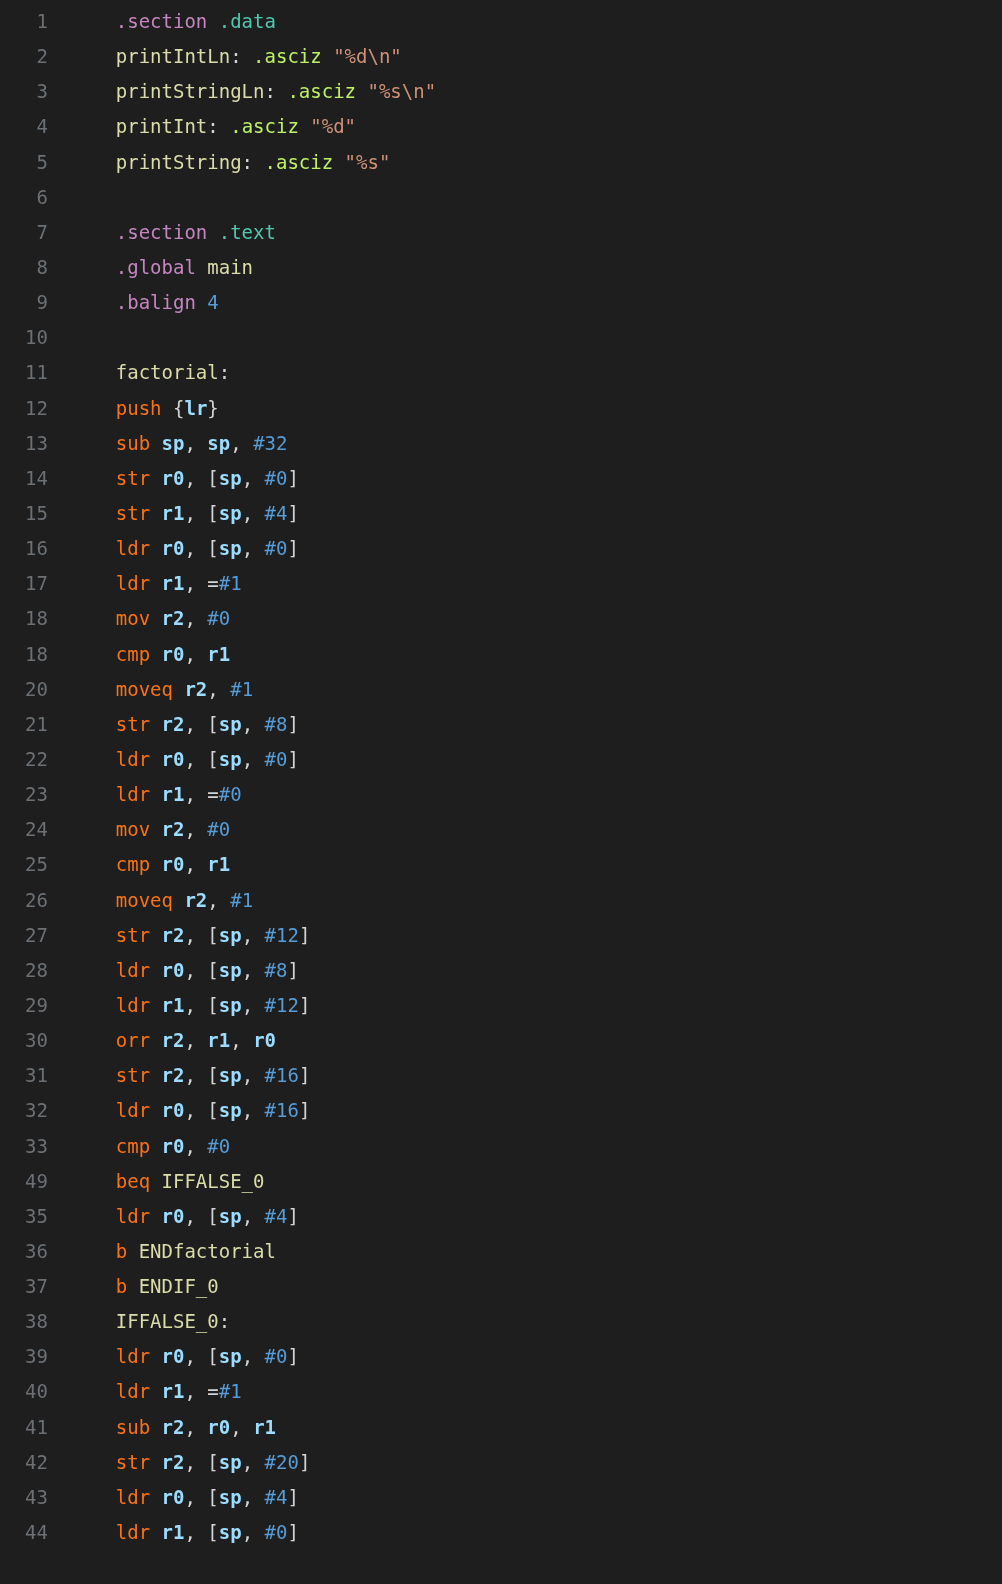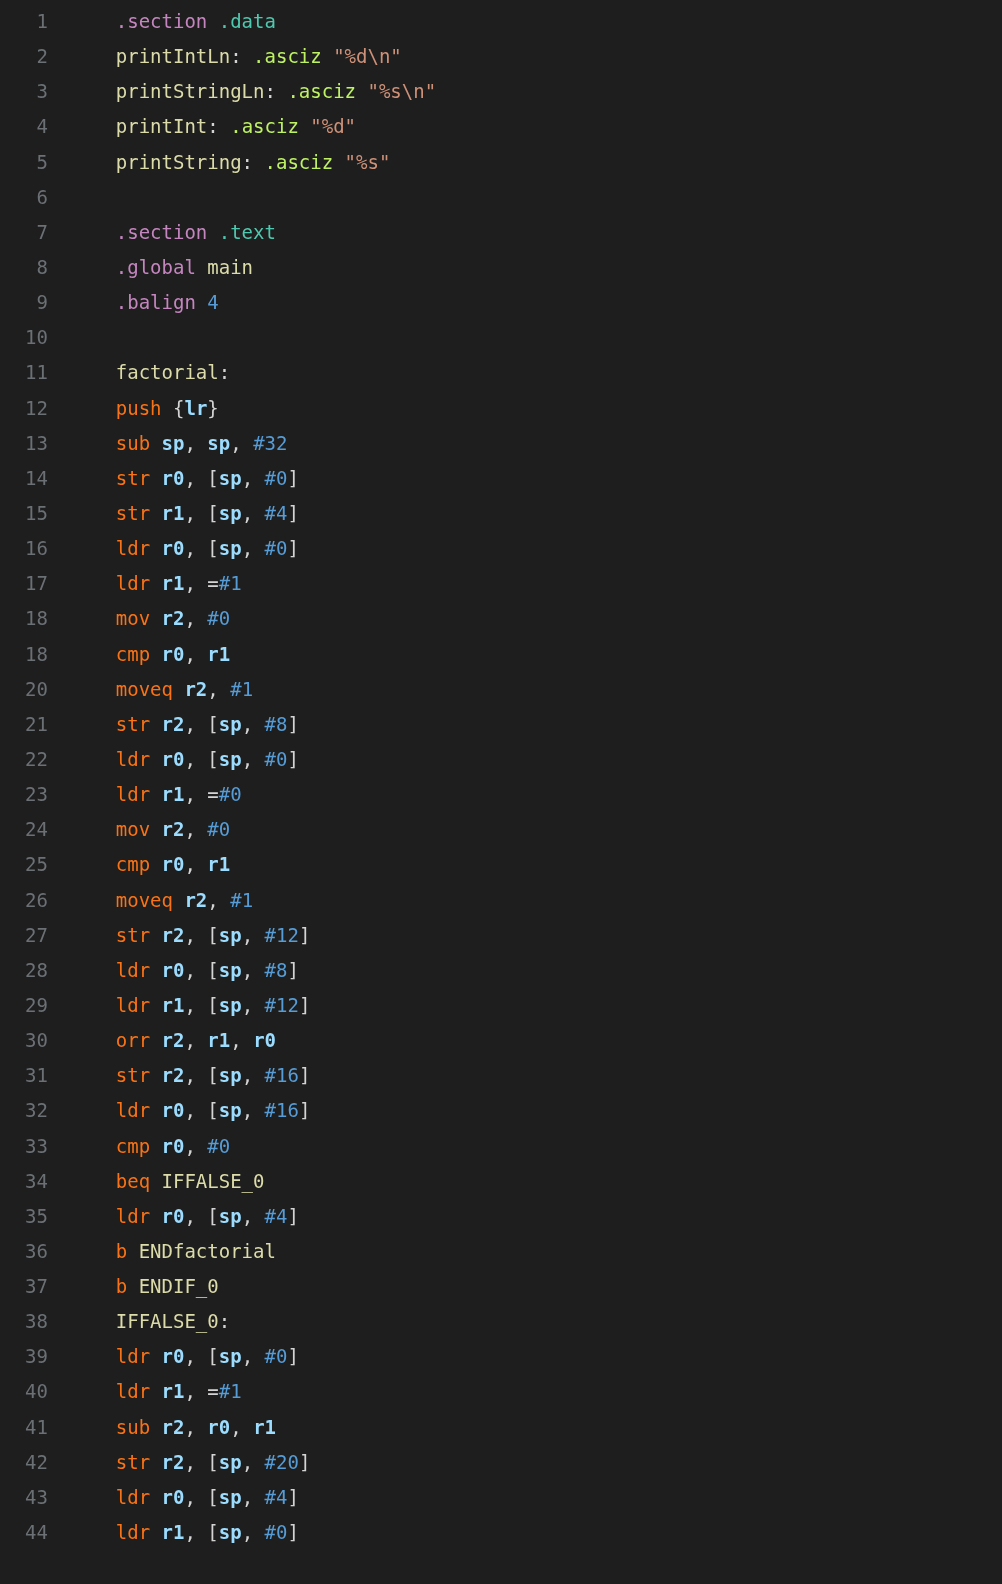--- a/index.html
+++ b/index.html
@@ -52,21 +52,21 @@
       <div>24</div>
       <div>25</div>
       <div>26</div>
       <div>27</div>
       <div>28</div>
       <div>29</div>
       <div>30</div>
       <div>31</div>
       <div>32</div>
       <div>33</div>
-      <div>34</div>
+      <div>49</div>
       <div>35</div>
       <div>36</div>
       <div>37</div>
       <div>38</div>
       <div>39</div>
       <div>40</div>
       <div>41</div>
       <div>42</div>
       <div>43</div>
       <div>44</div>

